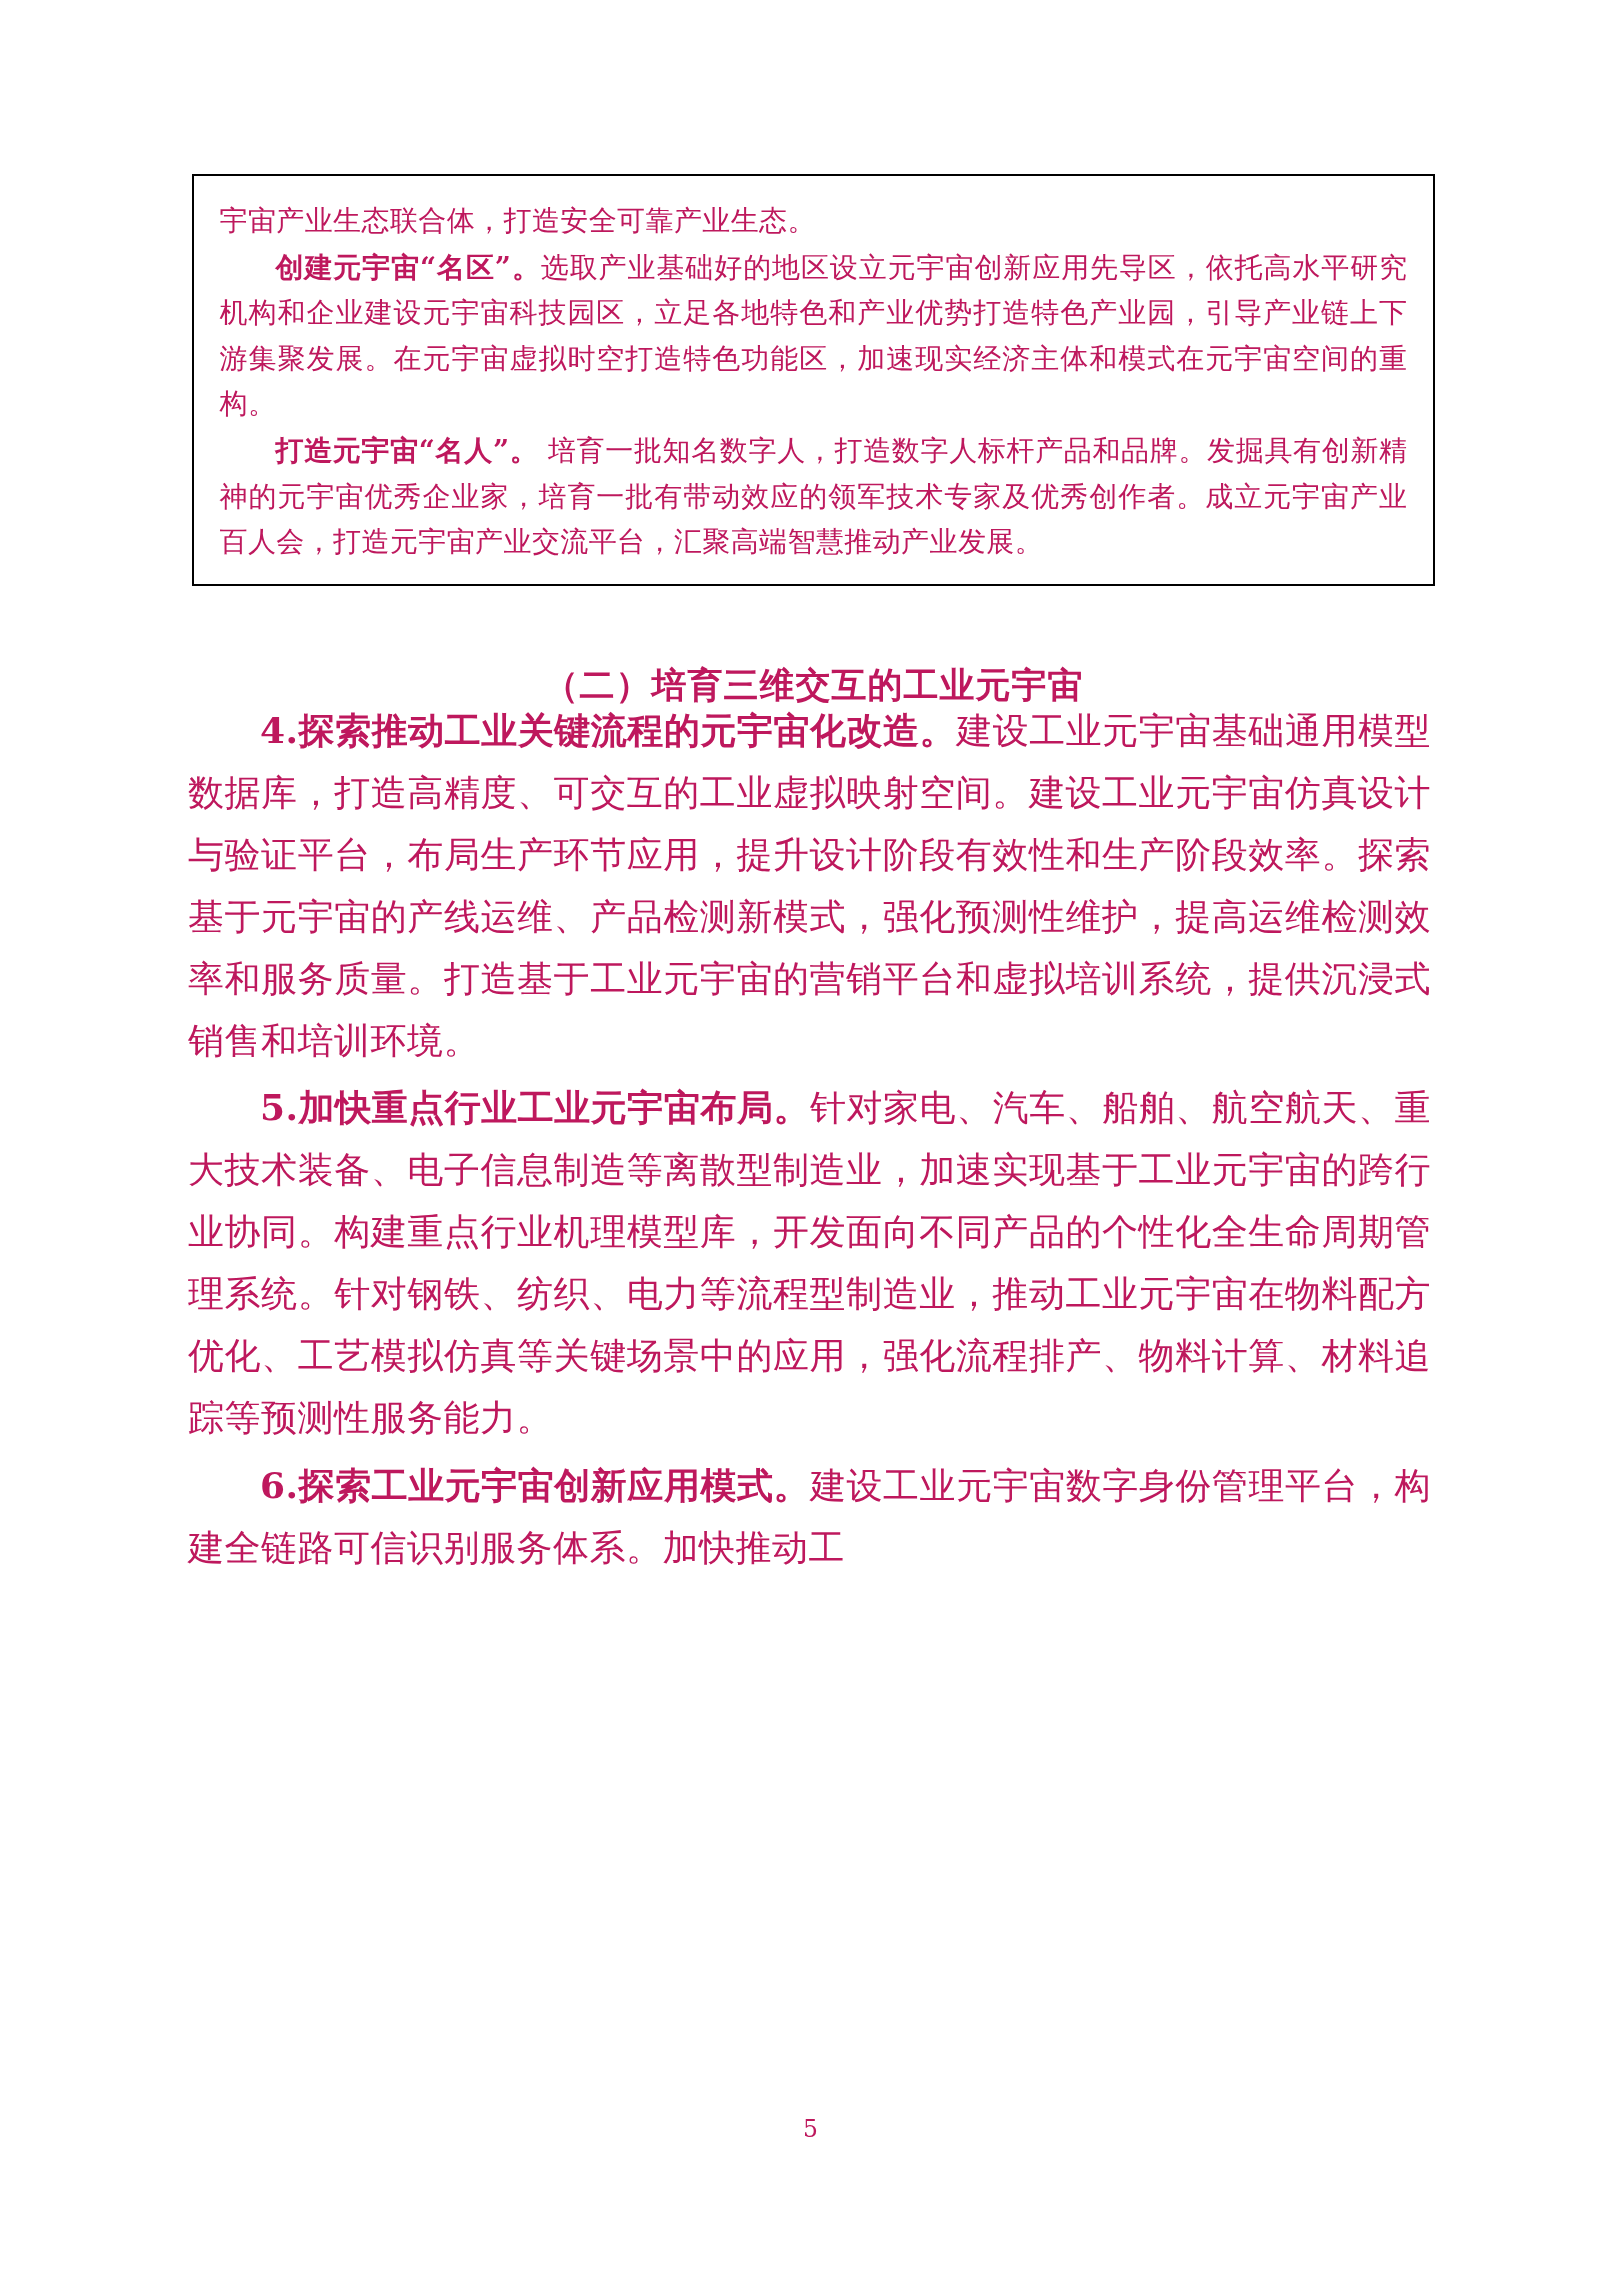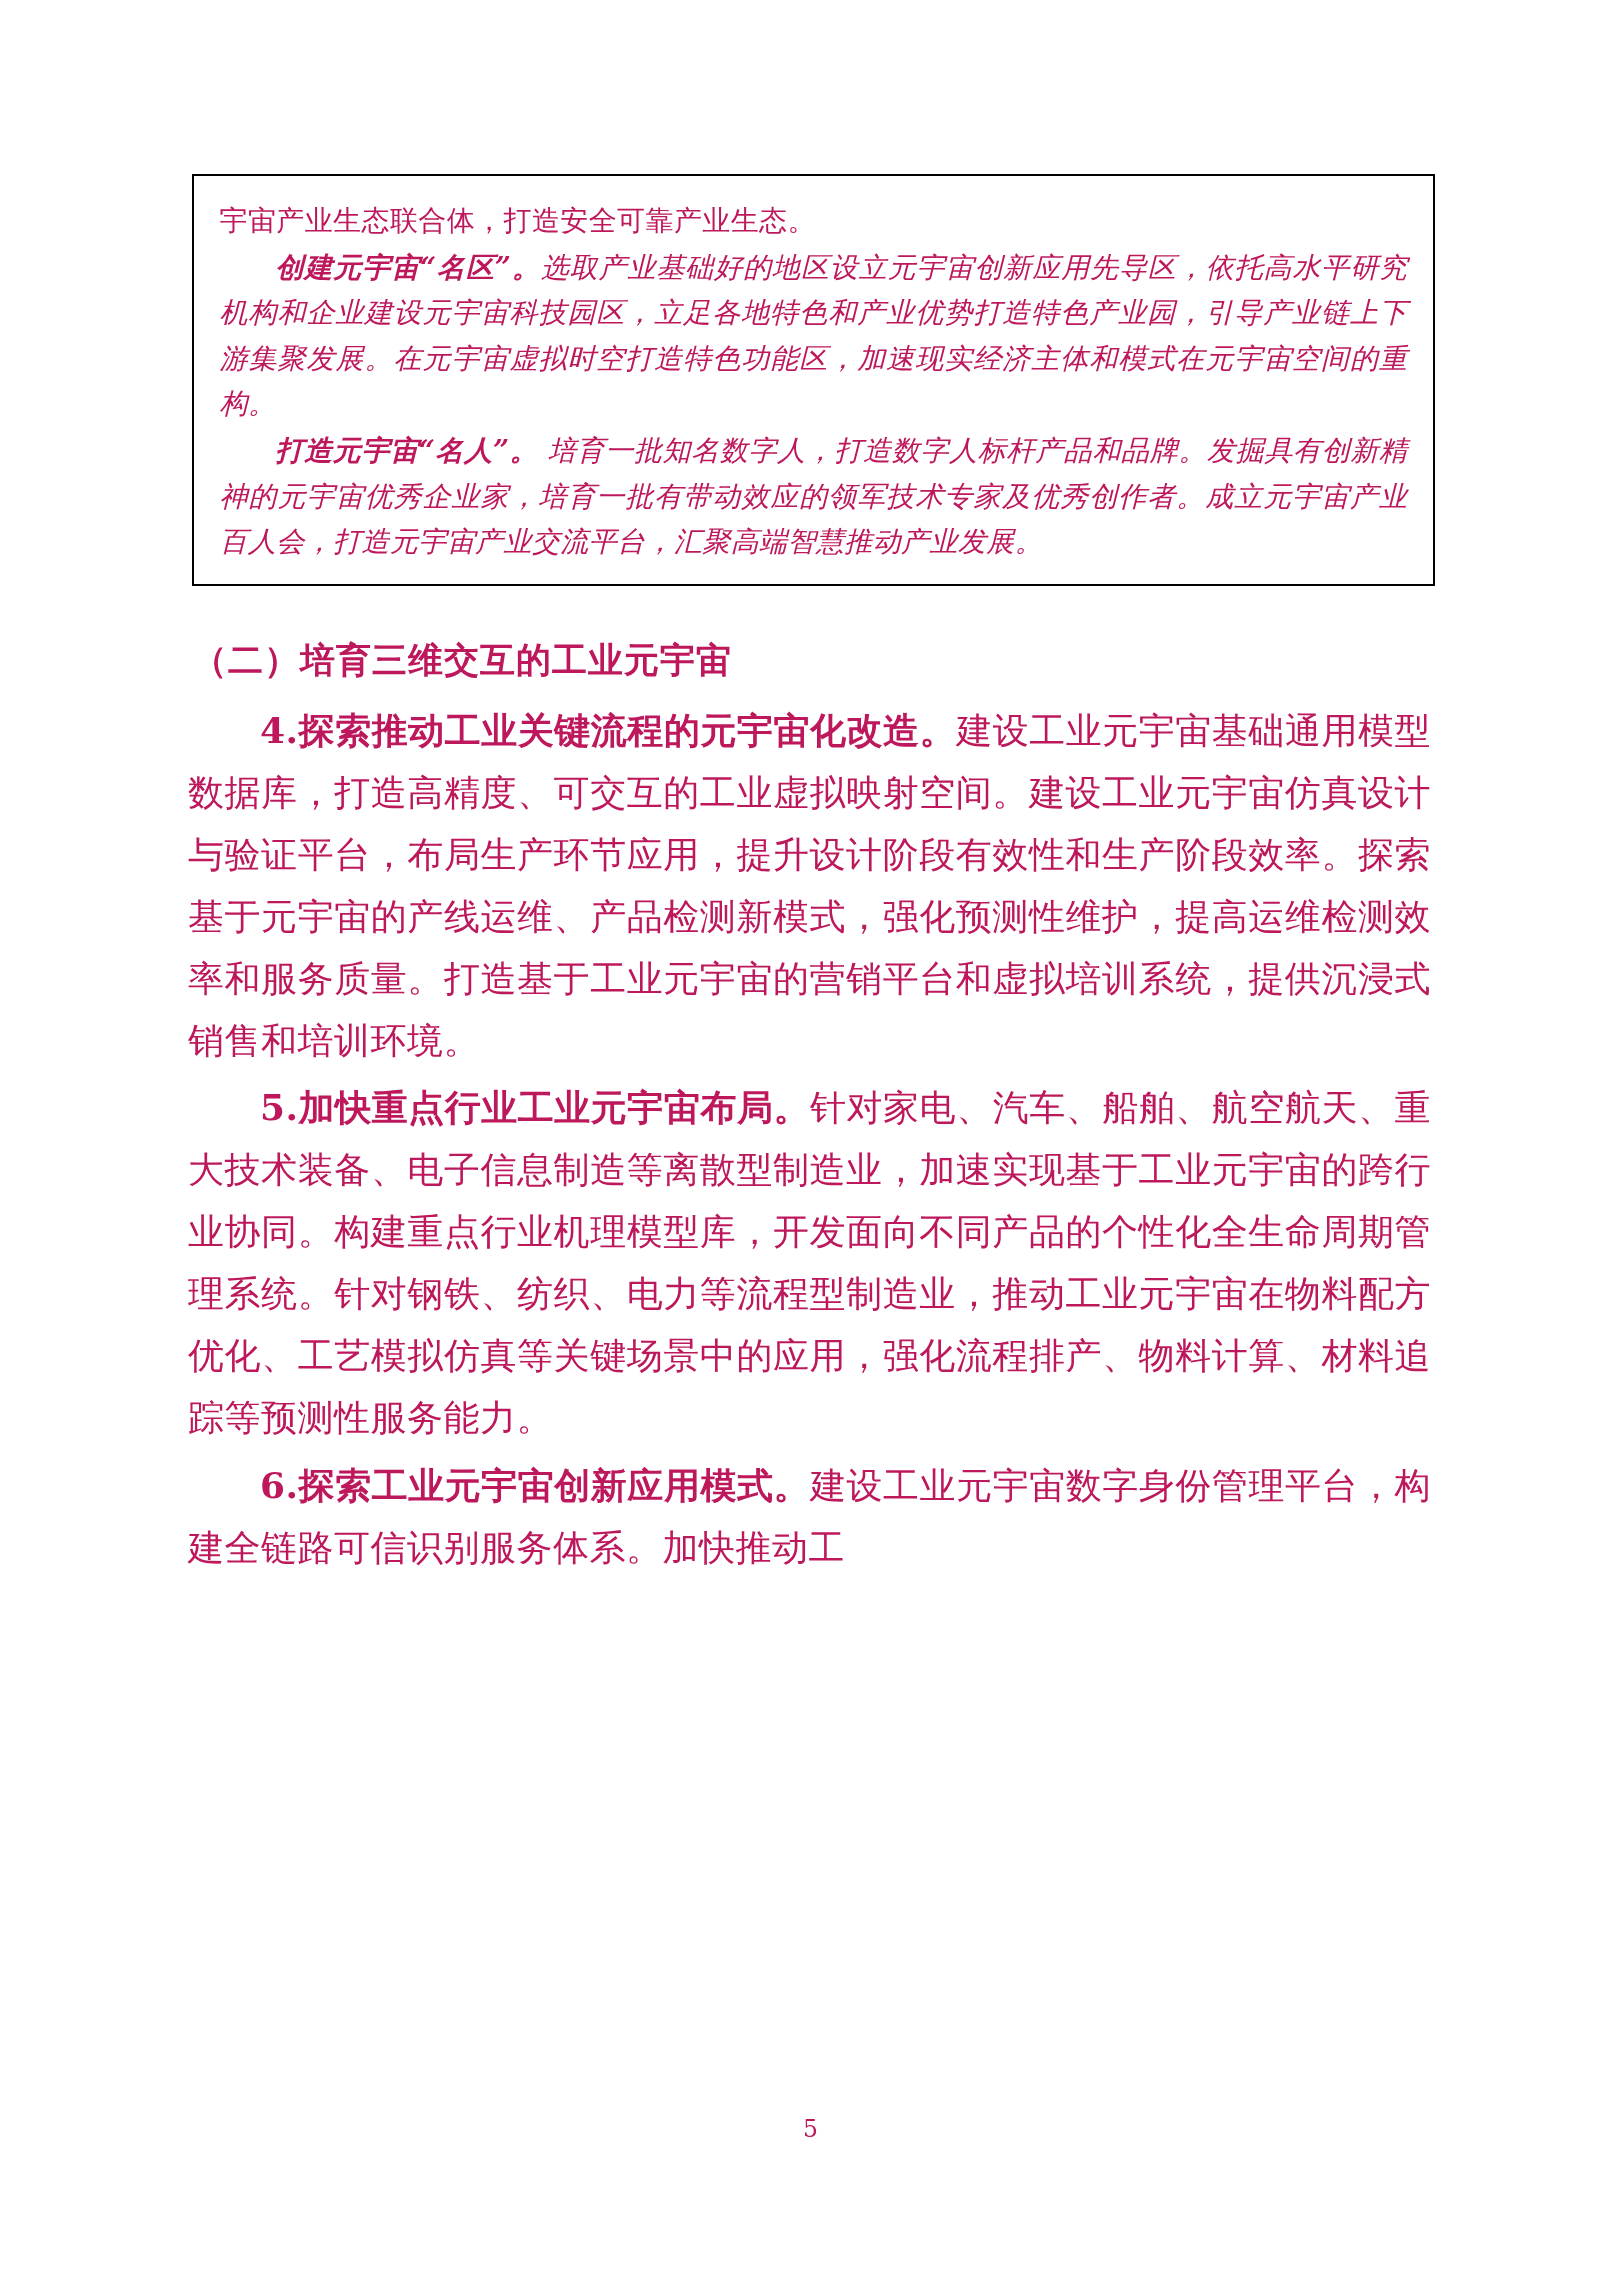--- a/index.html
+++ b/index.html
@@ -32,38 +32,37 @@
   .framed-box p {
     margin: 0;
     font-size: 28px;
     line-height: 1.62;
     text-align: justify;
     text-justify: inter-ideograph;
     letter-spacing: 0.4px;
   }
   .framed-box p + p {
     margin-top: 2px;
-    font-style: italic;
   }
   .indent2 {
     text-indent: 2em;
   }
   .bold {
     font-weight: bold;
   }
 
   
   .section-heading {
     position: absolute;
     left: 192px;
-    top: 637px;
+    top: 662px;
     width: 1243px;
     font-size: 35px;
     font-weight: bold;
-    text-align: left;
+    text-align: center;
     letter-spacing: 1px;
   }
 
   
   .body-block {
     position: absolute;
     left: 188px;
     top: 700px;
     width: 1243px;
   }

